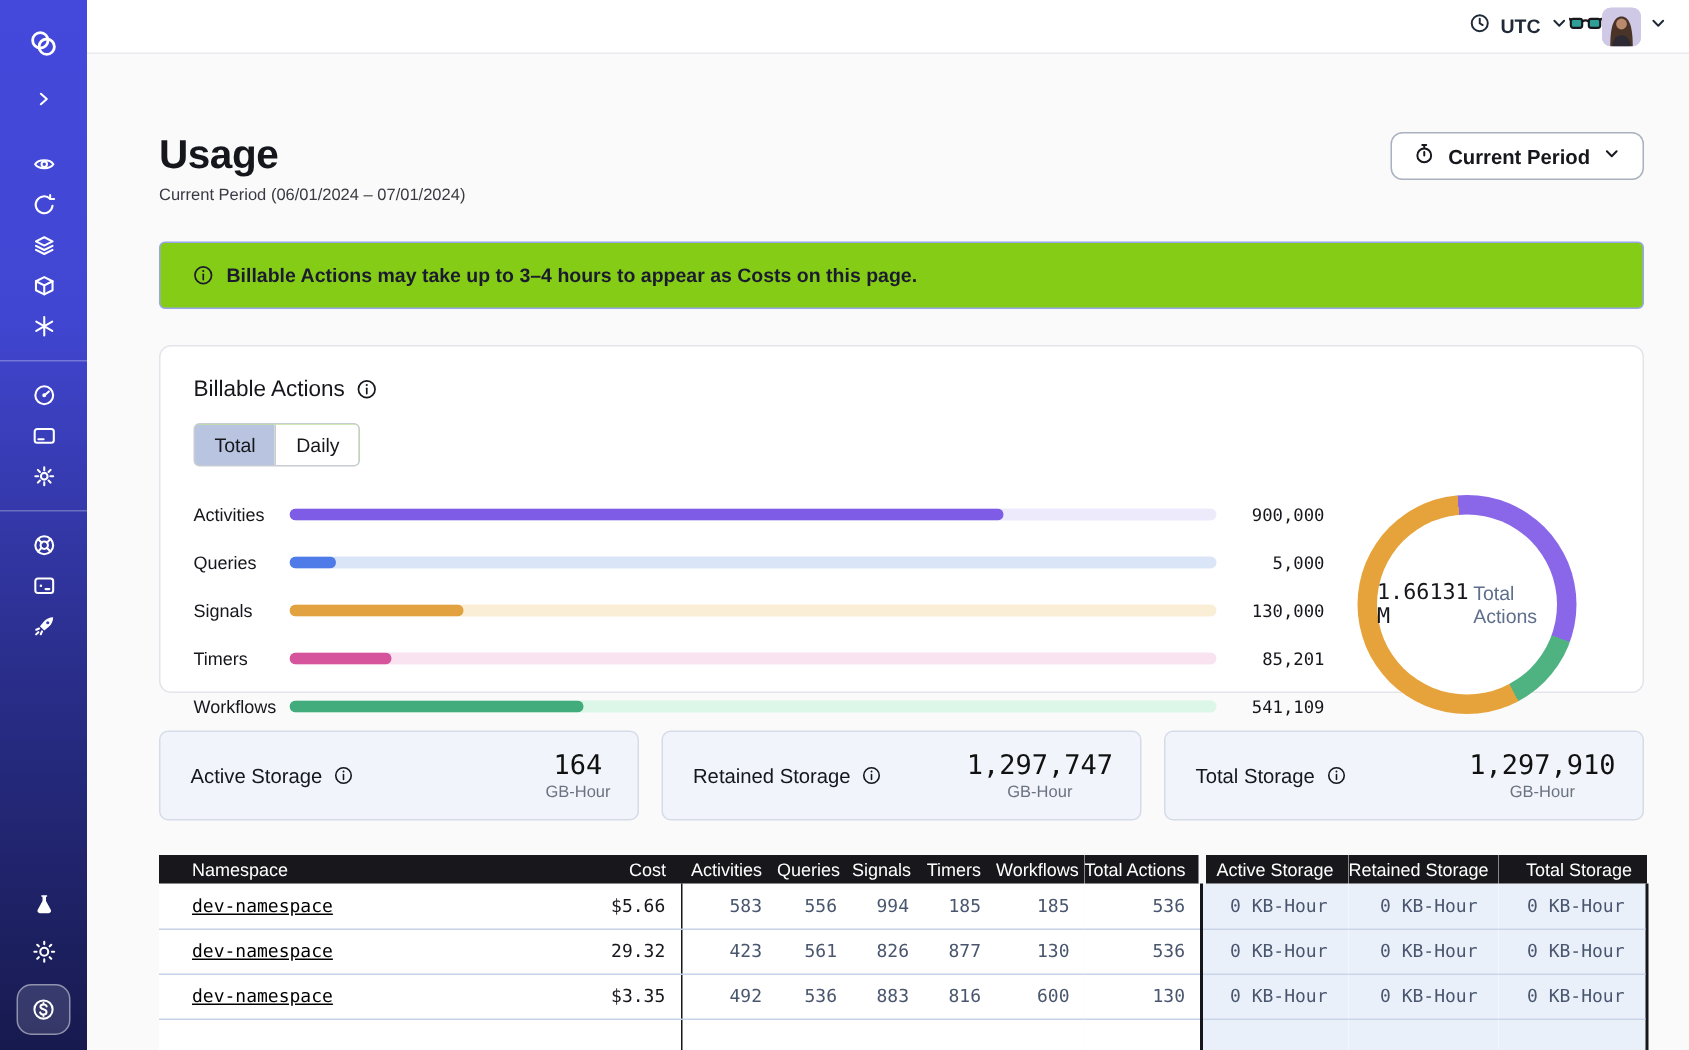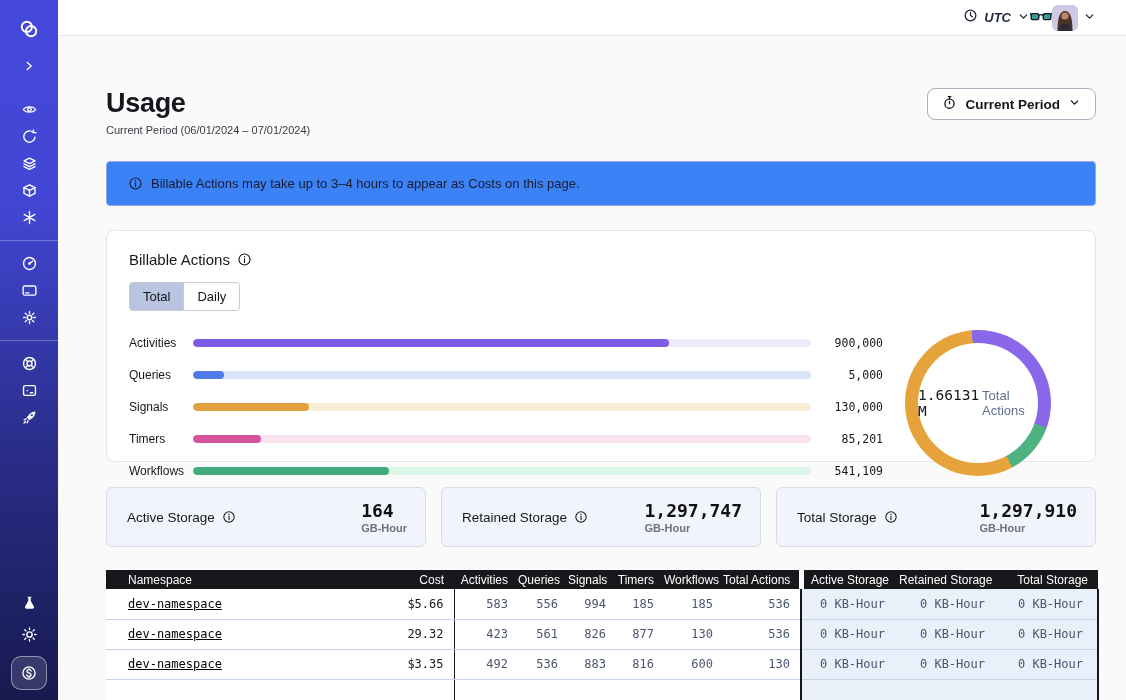--- a/index.html
+++ b/index.html
@@ -23,40 +23,40 @@
   .side-bottom { margin-top:auto; display:flex; flex-direction:column; align-items:center; }
   .side-selected {
     width:36px; height:34px; display:flex; align-items:center; justify-content:center;
     background:rgba(255,255,255,.13); border:1px solid rgba(255,255,255,.45);
     border-radius:10px; margin-top:6px; cursor:pointer;
   }
   
   .topbar {
     position:absolute; left:58px; top:0; right:0; height:36px; background:#fff;
     border-bottom:1px solid #E9E9EE; display:flex; align-items:center; justify-content:flex-end;
-    padding-right:30px; font-style:italic;
+    padding-right:14px; 
   }
   .tz-control { display:flex; align-items:center; gap:6px; cursor:pointer; }
   .tz-label { font-size:13px; font-weight:700; color:#1F2937; }
   .avatar-group { display:flex; align-items:center; gap:5px; cursor:pointer; }
   .avatar { width:26px; height:26px; border-radius:6px; overflow:hidden; background:#CFC9E6; }
   
   .content { position:absolute; left:58px; top:36px; right:0; bottom:0; padding:20px 30px 0 48px; }
   .title-row { margin-top:32px; display:flex; justify-content:space-between; align-items:flex-start; }
   h1.page-title { font-size:27px; line-height:30px; font-weight:700; letter-spacing:-0.3px; }
   .subtitle { margin-top:6px; font-size:11px; color:#3A3A44; }
   .period-btn {
     display:flex; align-items:center; gap:8px; background:#fff; border:1px solid #A9B1BE;
     border-radius:8px; height:32px; padding:0 14px; font-size:13.5px; font-weight:600;
     color:#16161d; cursor:pointer; font-family:inherit;
   }
   
   .banner {
-    margin-top:25px; height:45px; background:#3b82f6; border:1px solid #97A5EC; border-radius:4px;
-    display:flex; align-items:center; gap:8px; padding:0 21px; font-size:13px; color:#1B1B2F;
+    margin-top:25px; height:45px; background:#84cc16; border:1px solid #97A5EC; border-radius:4px;
+    display:flex; align-items:center; gap:8px; padding:0 21px; font-size:13px; color:#1B1B2F;font-weight:bold;
   }
   
   .card {
     margin-top:24px; height:232px; background:#fff; border:1px solid #E3E5EA; border-radius:8px;
     padding:20px 22px; 
   }
   .card-title-row { display:flex; align-items:center; gap:7px; font-size:15px; font-weight:400; color:#16161d; }
   .seg-control { margin-top:14px; display:inline-flex; border:1px solid #C6CBD4; border-radius:4px; overflow:hidden; background:#bef264; }
   .seg-btn { padding:6px 13px; font-size:13px; color:#16161d; background:#fff; border:none; cursor:pointer; font-family:inherit; }
   .seg-btn.selected { background:#B9C4E0; }
@@ -74,21 +74,21 @@
   .donut-hole { width:120px; height:120px; border-radius:50%; background:#fff; display:flex; flex-direction:row; align-items:center; justify-content:center; gap:3px; }
   .donut-total { font-family:"DejaVu Sans Mono",monospace; font-size:14.5px; color:#16161d; }
   .donut-caption { font-size:13px; color:#5E6E8C; }
   
   .storage-row { margin-top:25px; display:flex; gap:15px; }
   .storage-card {
     flex:1; height:60px; background:#F1F5FB; border:1px solid #D5DCE8; border-radius:6px;
     display:flex; align-items:center; justify-content:space-between; padding:0 18px 0 20px;
   }
   .storage-label { display:flex; align-items:center; gap:7px; font-size:13.5px; color:#16161d; }
-  .storage-value-block { text-align:left;font-weight:bold; }
+  .storage-value-block { text-align:center; }
   .storage-value { font-family:"DejaVu Sans Mono",monospace; font-size:18px; color:#111; line-height:20px; }
   .storage-unit { font-size:11px; color:#6B7280; margin-top:1px; }
   
   .usage-table { margin-top:23px; width:992px; border-collapse:collapse; table-layout:fixed; }
   .usage-table th {
     background:#17171C; color:#fff; font-weight:500; font-size:12px; height:19px;
     text-align:right; padding:0 10px 0 0; white-space:nowrap; overflow:hidden;
   }
   .usage-table th.col-namespace { text-align:left; padding-left:22px; }
   .usage-table th.storage-col-first { border-left:5px solid #FAFAFB; }

